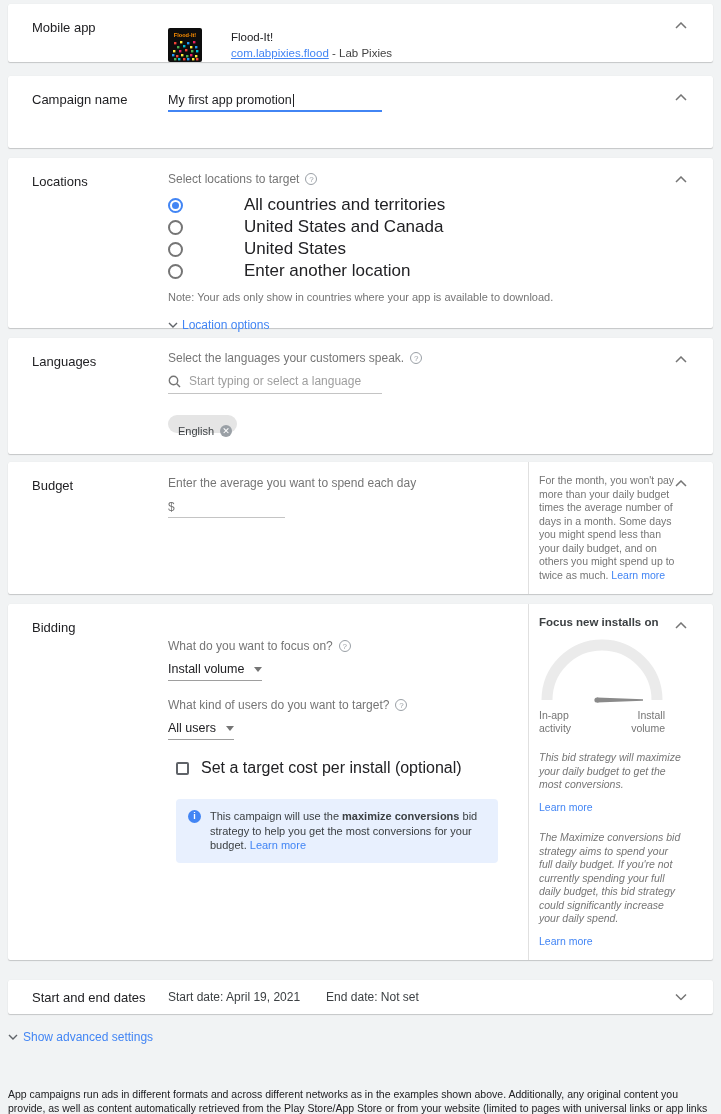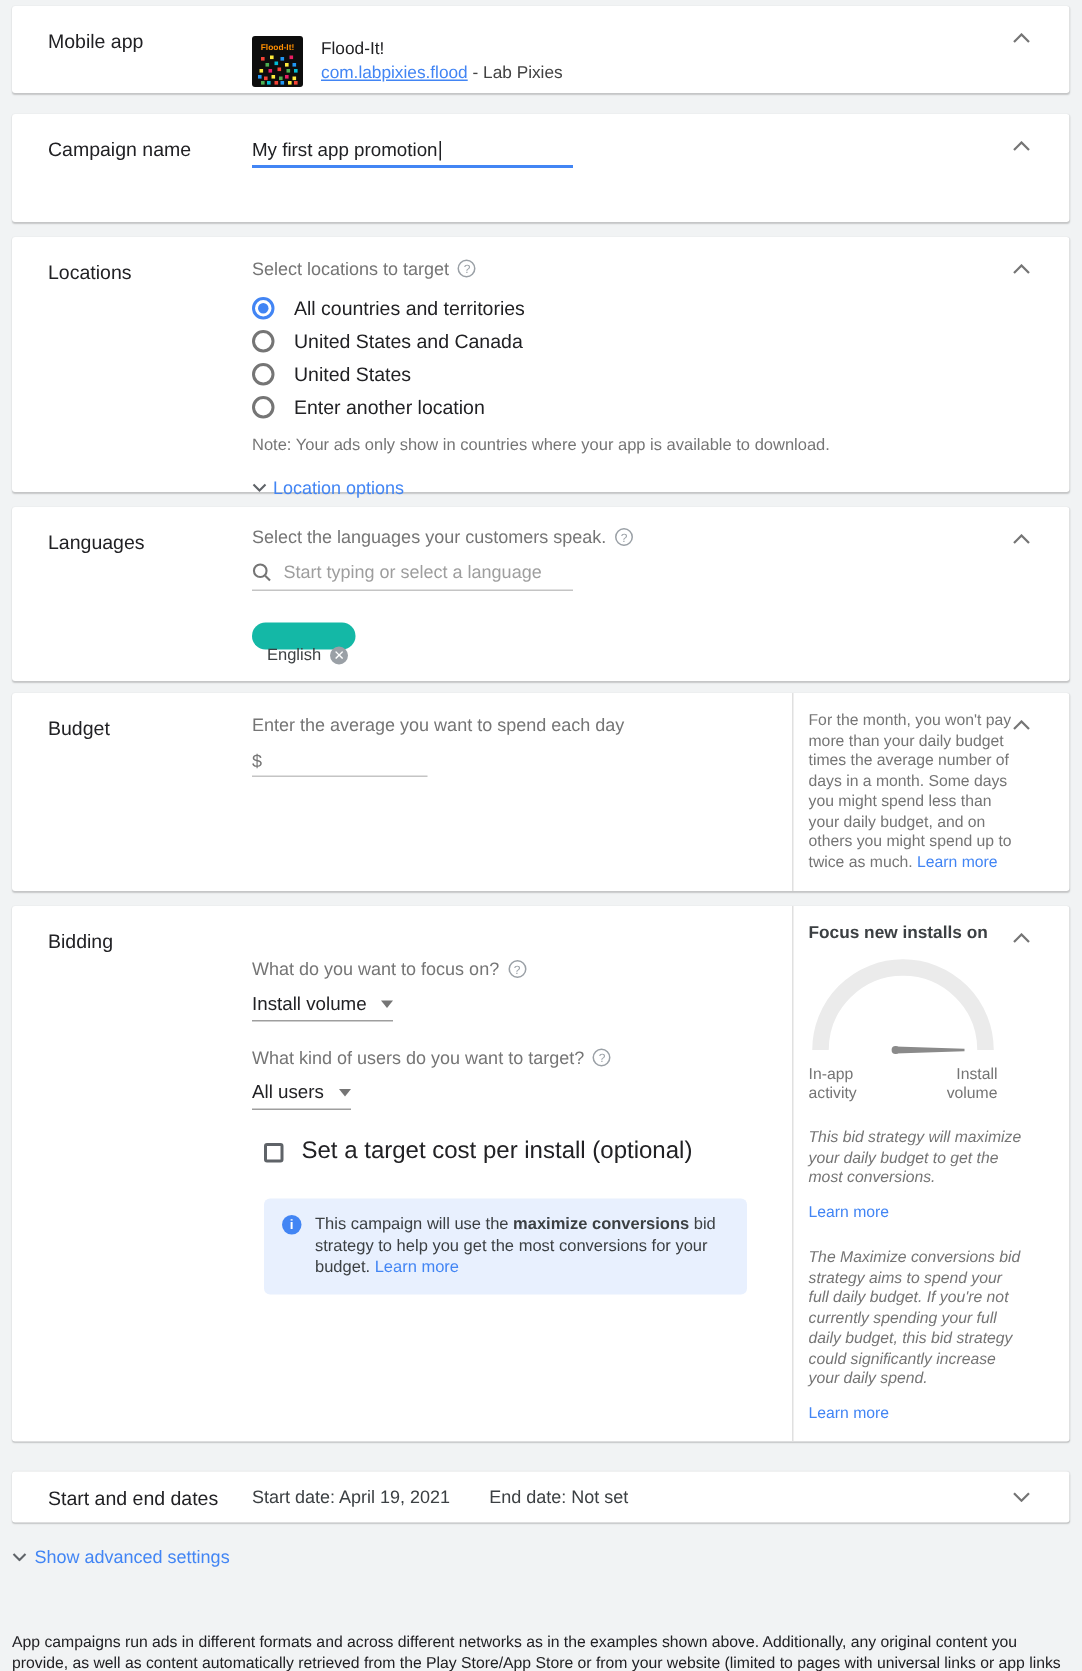--- a/index.html
+++ b/index.html
@@ -46,21 +46,21 @@
 
   .help-icon {
     display: inline-flex; align-items: center; justify-content: center;
     width: 12px; height: 12px; border: 1px solid #9aa0a6; border-radius: 50%;
     font-size: 8px; color: #9aa0a6; flex: 0 0 12px;
   }
 
   a, .link { color: #4285f4; text-decoration: none; cursor: pointer; }
 
   
-  .app-row { display: flex; padding-top: 8px; gap: 12px; margin-top: 12px; }
+  .app-row { display: flex; padding-top: 24px; gap: 29px; }
   .app-icon { width: 34px; height: 34px; border-radius: 2px; overflow: hidden; flex: 0 0 34px; }
   .app-meta { font-size: 11.5px; line-height: 16px; padding-top: 1px; }
   .app-name { color: #212124; }
   .app-pkg-row { color: #424242; }
   .app-pkg-row a { text-decoration: underline; }
 
   
   .text-input {
     width: 214px; margin-top: 17px; padding-bottom: 3px;
     border-bottom: 2px solid #4285f4;
@@ -71,36 +71,36 @@
   
   .card-locations .content-col { padding-top: 14px; }
   .radio-list { margin-top: 11px; }
   .radio-row { display: flex; align-items: center; gap: 13px; margin-bottom: 6px; height: 16px; cursor: pointer; }
   .radio {
     width: 15px; height: 15px; flex: 0 0 15px; border-radius: 50%;
     border: 2px solid #757575; position: relative;
   }
   .radio.selected { border-color: #4285f4; }
   .radio.selected::after { content: ""; position: absolute; inset: 2px; border-radius: 50%; background: #4285f4; }
-  .radio-label { font-size: 13px; color: #212124; }
+  .radio-label { font-size: 17px; color: #212124; margin-left: 48px; }
   .loc-note { margin-top: 12px; font-size: 11px; color: #757575; }
   .disclosure-row { display: flex; align-items: center; gap: 4px; margin-top: 15px; font-size: 12px; cursor: pointer; }
 
   
   .card-languages .content-col { padding-top: 13px; }
   .search-row { display: flex; align-items: center; gap: 8px; width: 214px; margin-top: 9px; border-bottom: 1px solid #c4c4c4; padding-bottom: 5px; }
   .search-row input {
     border: none; outline: none; font-size: 12px; color: #212124; flex: 1;
     font-family: "Liberation Sans", sans-serif;
   }
   .search-row input::placeholder { color: #9e9e9e; }
   .chip {
-    display: inline-flex; gap: 6px;
+    display: inline-flex; align-items: center; gap: 6px;
     margin-top: 21px; padding: 16px 5px 2px 10px; height: 18px;
-    background: #14b8a6; border-radius: 9px; font-size: 11px; color: #3c4043;
+    background: #e5e5e5; border-radius: 9px; font-size: 11px; color: #3c4043;
   }
   .chip-close {
     width: 12px; height: 12px; border-radius: 50%; background: #9aa0a6;
     color: #fff; font-size: 9px; line-height: 12px; text-align: center; cursor: pointer;
   }
 
   
   .card-budget .content-col { padding-top: 14px; }
   .budget-input { width: 117px; margin-top: 10px; border-bottom: 1px solid #c4c4c4; padding-bottom: 3px; font-size: 12px; color: #757575; }
   .side-col {

